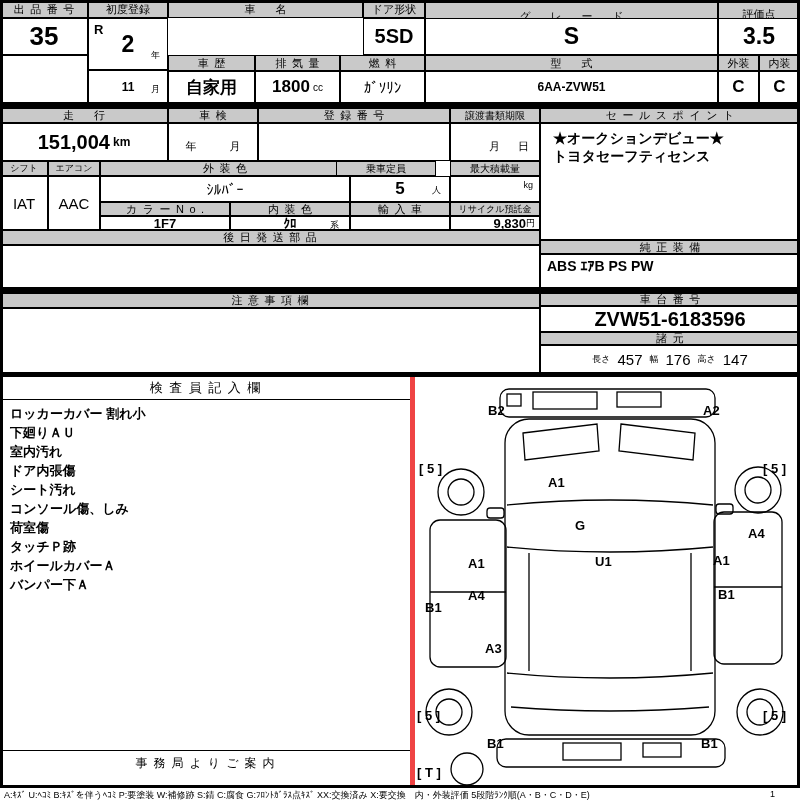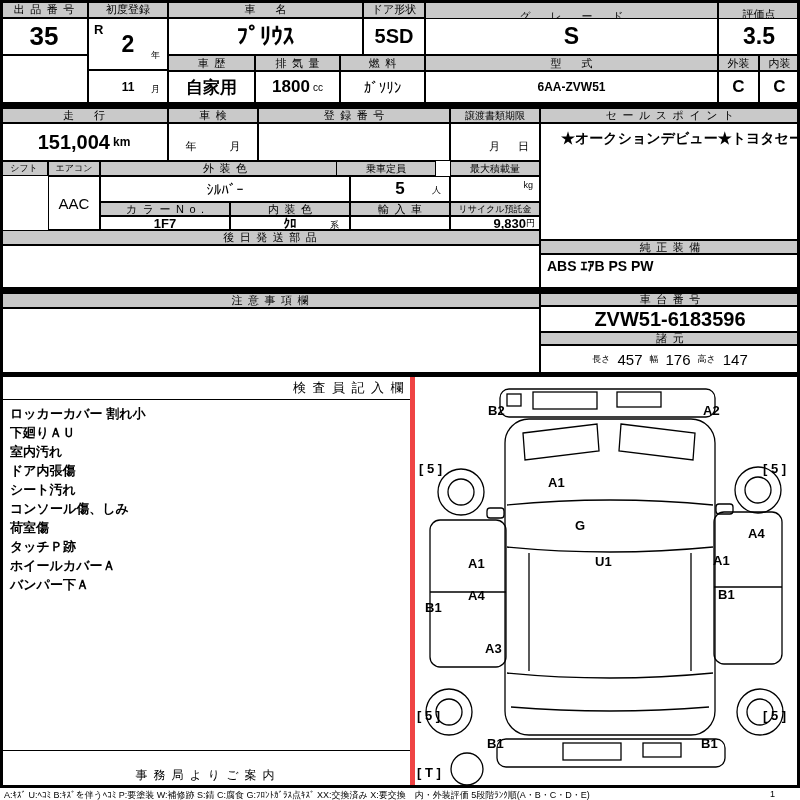--- a/index.html
+++ b/index.html
@@ -42,21 +42,20 @@
   <div class="cell hdr" style="left:363px;top:0;width:62px;height:18px">ドア形状</div>
   <div class="cell hdr ls2" style="left:425px;top:0;width:293px;height:32px">グレード</div>
   <div class="cell hdr" style="left:718px;top:0;width:82px;height:28px">評価点</div>
 
   <div class="cell v26" style="left:0;top:18px;width:88px;height:37px">35</div>
   <div class="cell" style="left:88px;top:18px;width:80px;height:52px">
     <span class="abs v13" style="left:5px;top:3px">R</span>
     <span class="v24">2</span>
     <span class="abs tiny" style="right:7px;bottom:7px">年</span>
   </div>
-  <div class="cell v24" style="left:168px;top:18px;width:195px;height:37px">ﾌﾟﾘｳｽ</div>
   <div class="cell v20" style="left:363px;top:18px;width:62px;height:37px">5SD</div>
   <div class="cell v24" style="left:425px;top:18px;width:293px;height:37px">S</div>
   <div class="cell v24" style="left:718px;top:18px;width:82px;height:37px">3.5</div>
 
   <div class="cell" style="left:0;top:55px;width:88px;height:48px"></div>
   <div class="cell hdr ls" style="left:168px;top:55px;width:87px;height:16px">車歴</div>
   <div class="cell hdr ls" style="left:255px;top:55px;width:85px;height:16px">排気量</div>
   <div class="cell hdr ls" style="left:340px;top:55px;width:85px;height:16px">燃料</div>
   <div class="cell hdr ls2" style="left:425px;top:55px;width:293px;height:16px">型式</div>
   <div class="cell hdr" style="left:718px;top:55px;width:41px;height:16px">外装</div>
@@ -90,31 +89,32 @@
   </div>
   <div class="cell" style="left:168px;top:123px;width:90px;height:38px;align-items:flex-end;justify-content:space-around;padding-bottom:6px;font-size:11px">
     <span>年</span>
     <span>月</span>
   </div>
   <div class="cell" style="left:258px;top:123px;width:192px;height:38px"></div>
   <div class="cell" style="left:450px;top:123px;width:90px;height:38px;align-items:flex-end;justify-content:flex-end;gap:18px;padding:0 10px 6px 0;font-size:11px">
     <span>月</span>
     <span>日</span>
   </div>
-  <div class="cell" style="left:540px;top:123px;width:260px;height:117px;align-items:flex-start;justify-content:flex-start;padding:5px 20px;">
+  <div class="cell" style="left:540px;top:123px;width:260px;height:117px;align-items:flex-start;justify-content:flex-start;padding:5px 12px;flex-direction:column">
     <div class="v14" style="line-height:18px">★オークションデビュー★</div>
     <div class="v14" style="line-height:18px">トヨタセーフティセンス</div>
   </div>
 
   <div class="cell hdr sm" style="left:0;top:161px;width:48px;height:15px">シフト</div>
   <div class="cell hdr sm" style="left:48px;top:161px;width:52px;height:15px">エアコン</div>
   <div class="cell hdr ls" style="left:100px;top:161px;width:250px;height:15px">外装色</div>
   <div class="cell hdr xs" style="left:336px;top:161px;width:100px;height:15px">乗車定員</div>
   <div class="cell hdr xs" style="left:450px;top:161px;width:90px;height:15px">最大積載量</div>
 
+  <div class="cell v15" style="left:0;top:176px;width:48px;height:54px">IAT</div>
   <div class="cell v15" style="left:48px;top:176px;width:52px;height:54px">AAC</div>
   <div class="cell v15" style="left:100px;top:176px;width:250px;height:26px">ｼﾙﾊﾞｰ</div>
   <div class="cell" style="left:350px;top:176px;width:100px;height:26px">
     <span class="v17">5</span>
     <span class="abs tiny" style="right:8px;bottom:4px">人</span>
   </div>
   <div class="cell" style="left:450px;top:176px;width:90px;height:26px">
     <span class="abs tiny" style="right:6px;top:3px">kg</span>
   </div>
 
@@ -153,34 +153,34 @@
     <span class="v15">457</span>
     <span class="tiny">幅</span>
     <span class="v15">176</span>
     <span class="tiny">高さ</span>
     <span class="v15">147</span>
   </div>
 
   <div class="band" style="top:373px;height:4px"></div>
 
   <div class="abs" style="left:0;top:377px;width:410px;height:411px">
-    <div class="abs ls" style="left:0;top:2px;width:410px;height:20px;text-align:right;font-size:13px;border-bottom:1px solid #000">検査員記入欄</div>
+    <div class="abs ls" style="left:0;top:2px;width:410px;height:20px;text-align:center;font-size:13px;border-bottom:1px solid #000">検査員記入欄</div>
     <div class="abs notes" style="left:10px;top:27px">
       <div>ロッカーカバー 割れ小</div>
       <div>下廻りＡＵ</div>
       <div>室内汚れ</div>
       <div>ドア内張傷</div>
       <div>シート汚れ</div>
       <div>コンソール傷、しみ</div>
       <div>荷室傷</div>
       <div>タッチＰ跡</div>
       <div>ホイールカバーＡ</div>
       <div>バンパー下Ａ</div>
     </div>
-    <div class="abs ls" style="left:0;top:373px;width:410px;text-align:center;font-size:12px;border-top:1px solid #000;padding-top:16px">事務局よりご案内</div>
+    <div class="abs ls" style="left:0;top:373px;width:410px;text-align:center;font-size:12px;border-top:1px solid #000;padding-top:4px">事務局よりご案内</div>
   </div>
 
   <div class="abs" style="left:410px;top:377px;width:322px;height:411px;border-left:5px solid #ef4444;box-sizing:border-box">
     <svg width="388" height="410" viewBox="0 0 388 410">
       <g fill="none" stroke="#000" stroke-width="1.3">
 
         <rect x="85" y="12" width="215" height="28" rx="9"></rect>
         <rect x="92" y="17" width="14" height="12"></rect>
         <rect x="118" y="15" width="64" height="17"></rect>
         <rect x="202" y="15" width="44" height="15"></rect>

